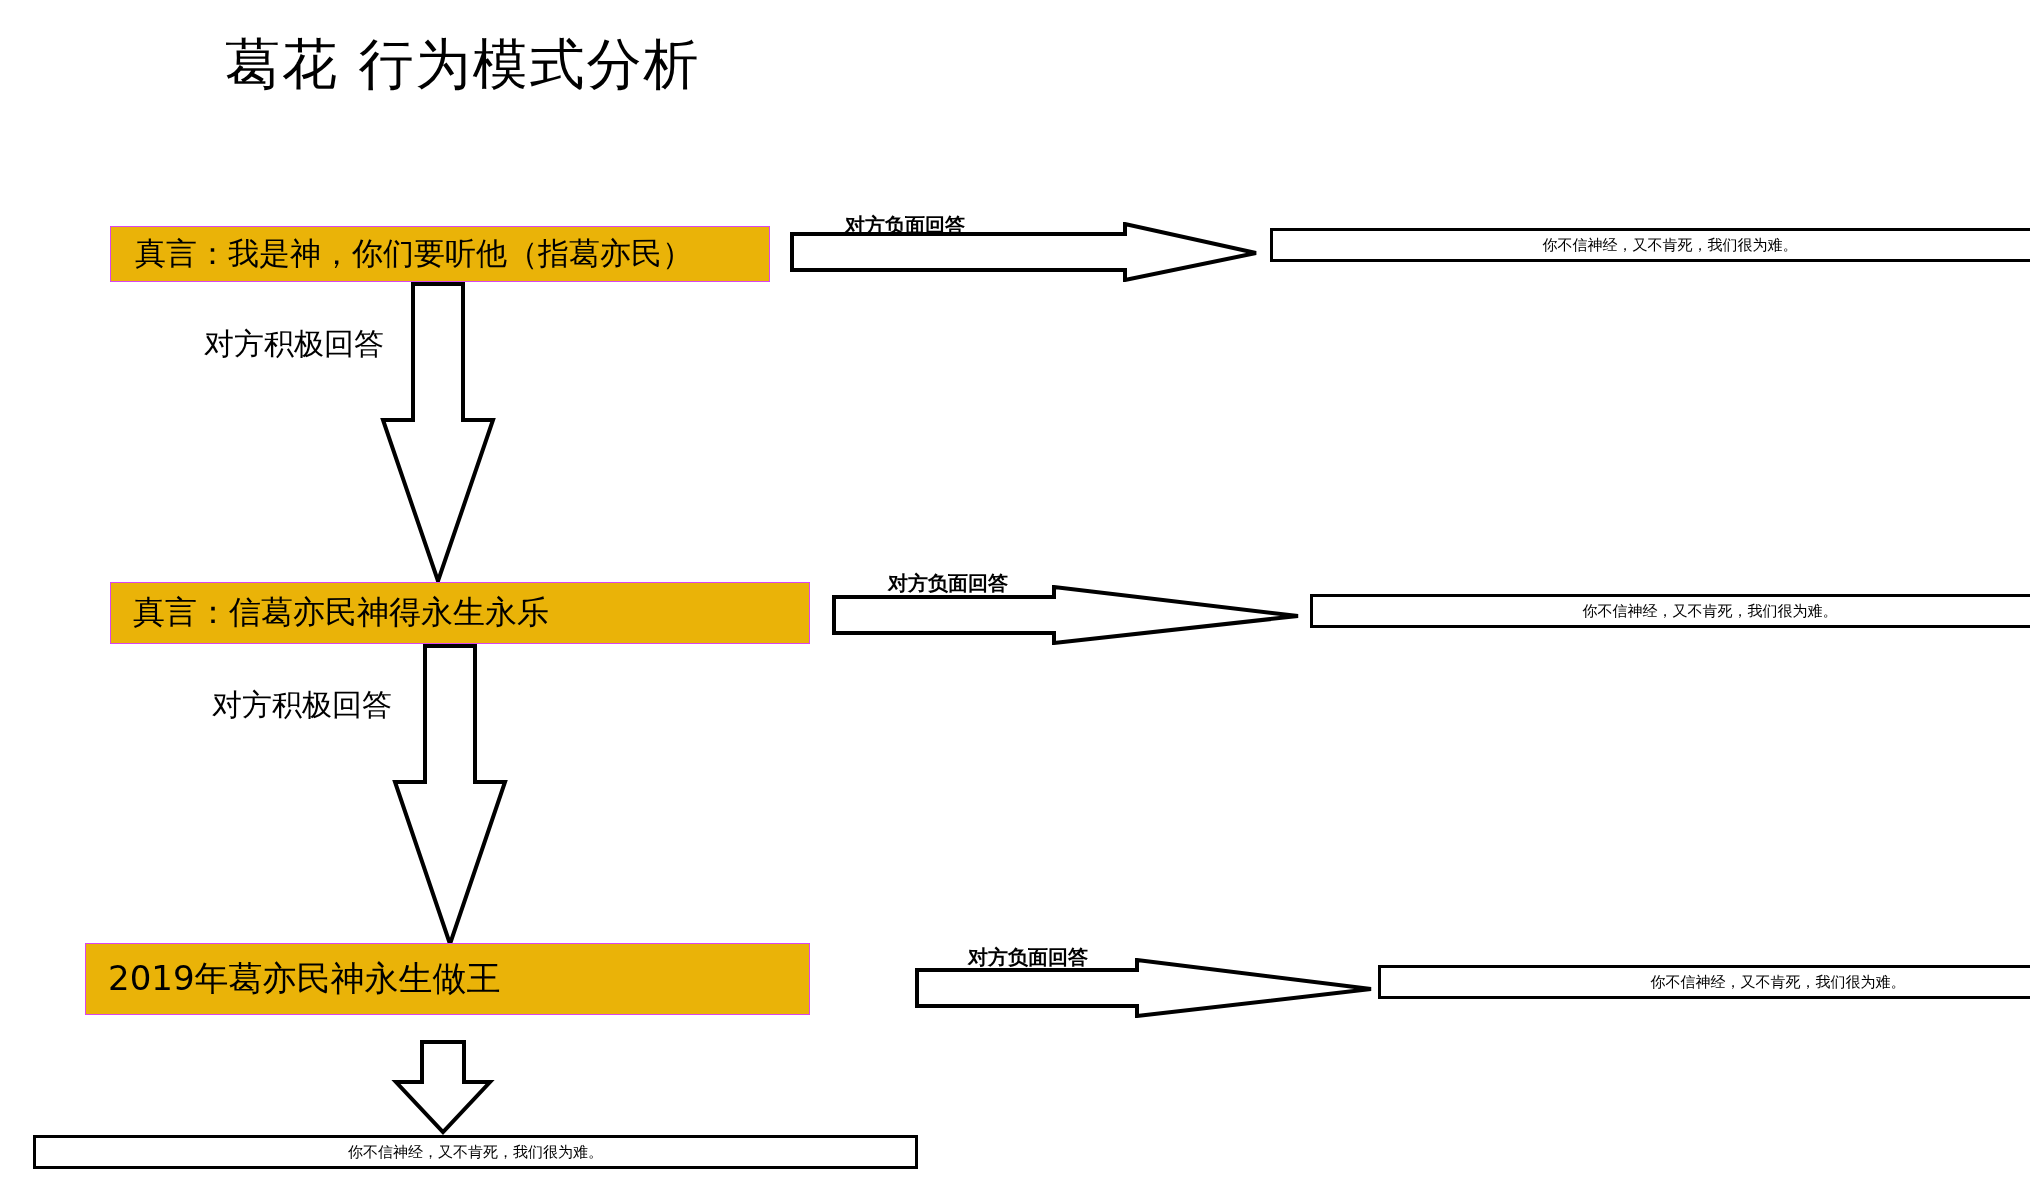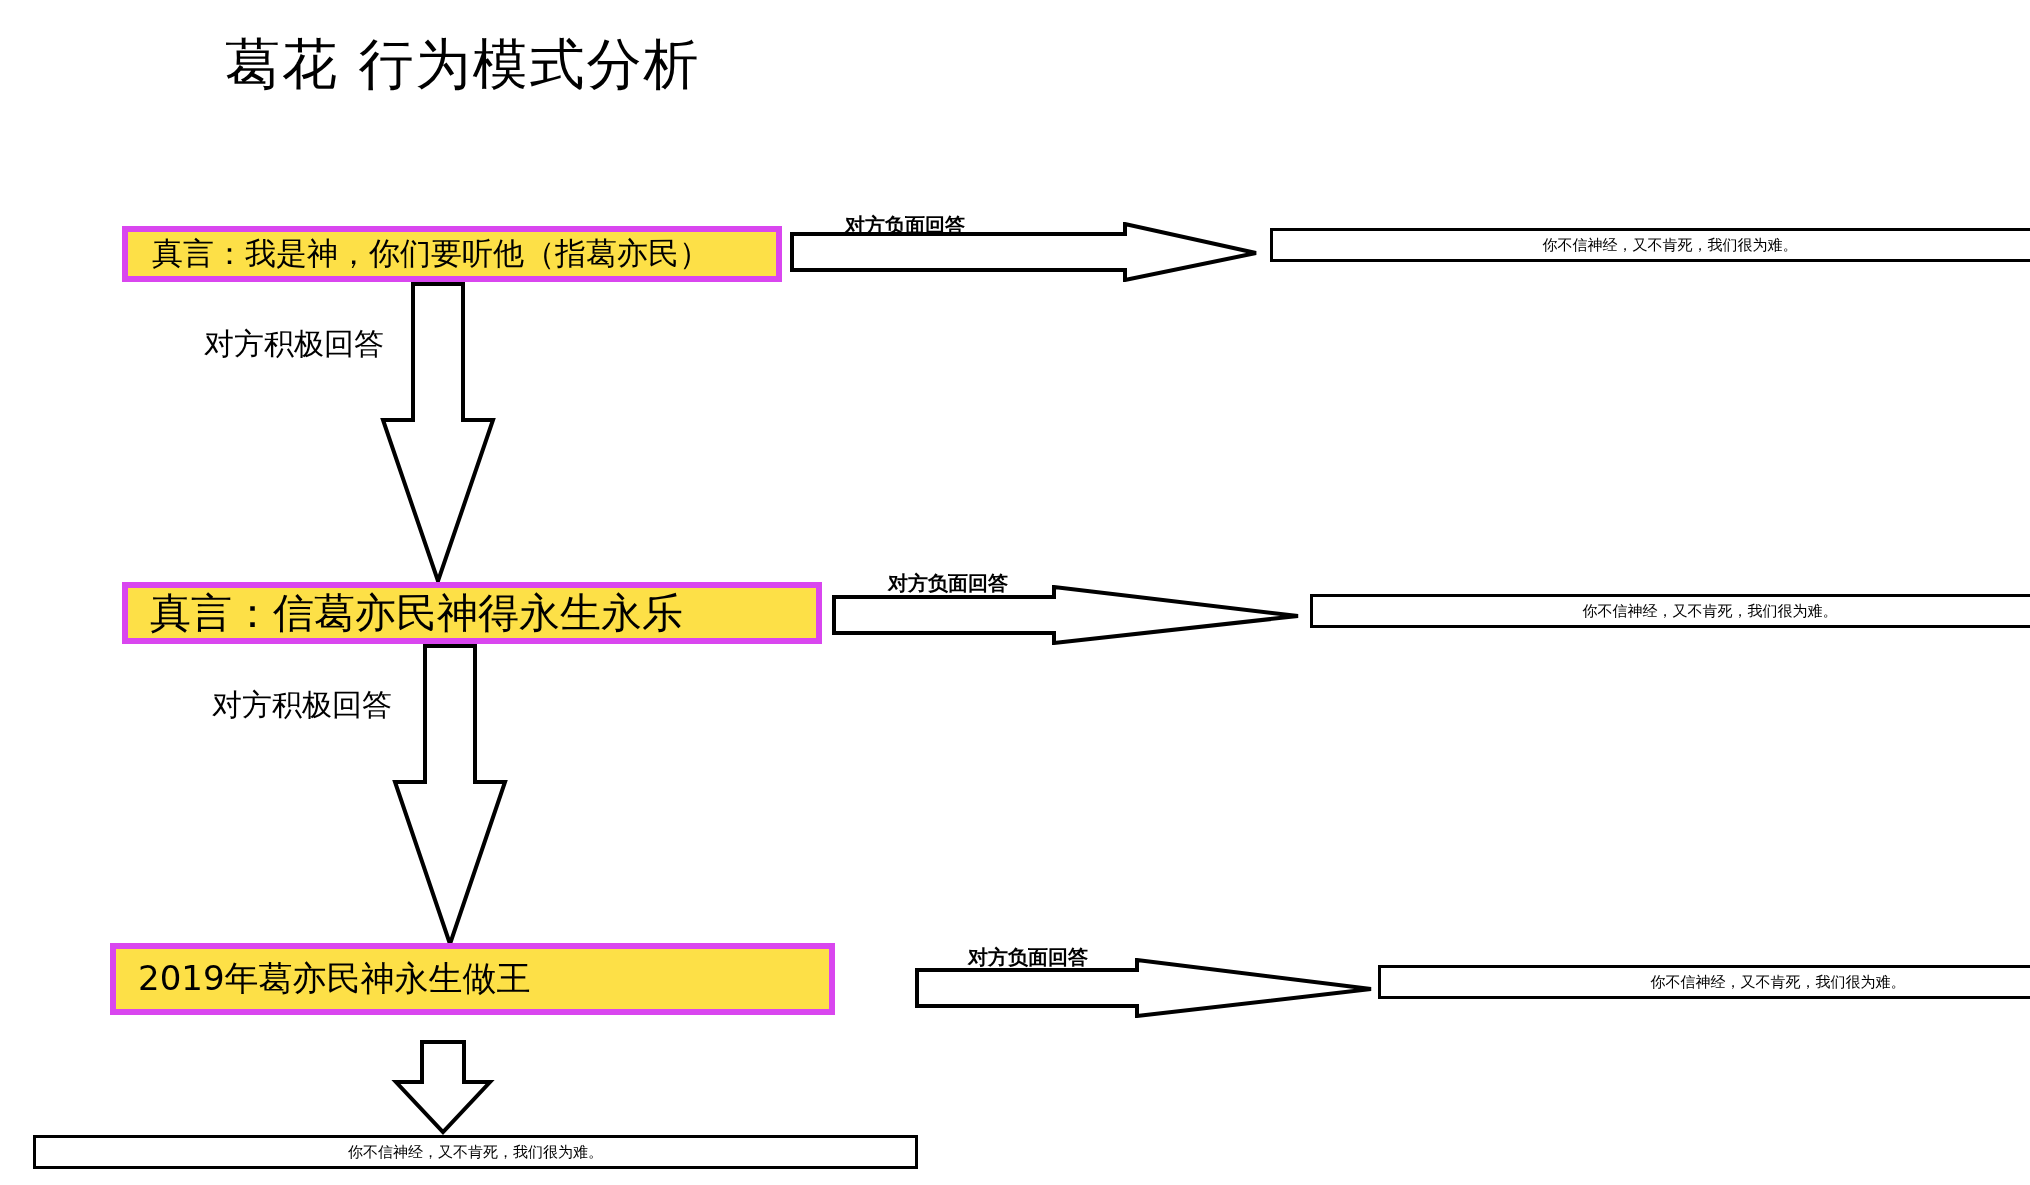--- a/index.html
+++ b/index.html
@@ -18,49 +18,48 @@
   #canvas {
     position: absolute;
     left: 0; top: 0;
     width: 2030px;
     height: 1185px;
     border-radius: 17px;
   }
   .node {
     position: absolute;
     box-sizing: border-box;
-    border: 6px solid #d946ef;
-    background: #fde047;
+    border: 1px solid #d946ef;
+    background: #eab308;
     display: flex;
     align-items: center;
     white-space: nowrap;
-    margin-left: 12px;
   }
   .node-text {
     display: block;
     width: 100%;
   }
   .truth-1 {
     left: 110px;
     top: 226px;
     width: 660px;
     height: 56px;
     padding-left: 24px;
   }
   .truth-1 .node-text { font-size: 31px; }
   .truth-2 {
     left: 110px;
     top: 582px;
     width: 700px;
     height: 62px;
     padding-left: 22px;
   }
-  .truth-2 .node-text { font-size: 41px; }
+  .truth-2 .node-text { font-size: 32px; }
   .truth-3 {
-    left: 98px;
+    left: 85px;
     top: 943px;
     width: 725px;
     height: 72px;
     padding-left: 22px;
     justify-content: center;
   }
   .truth-3 .node-text { font-size: 34px; }
 
   .resp {
     position: absolute;

